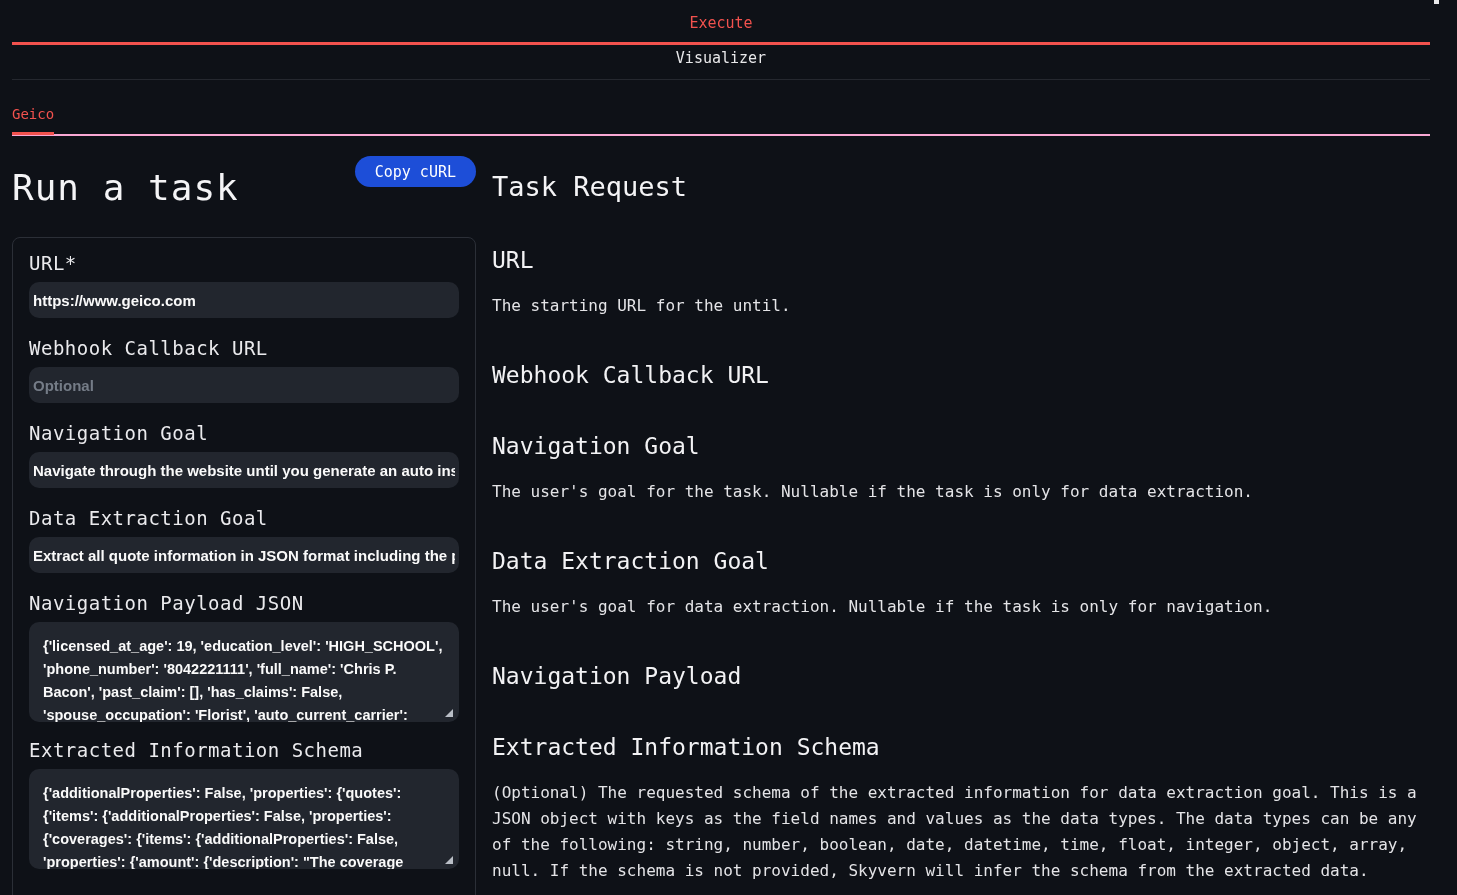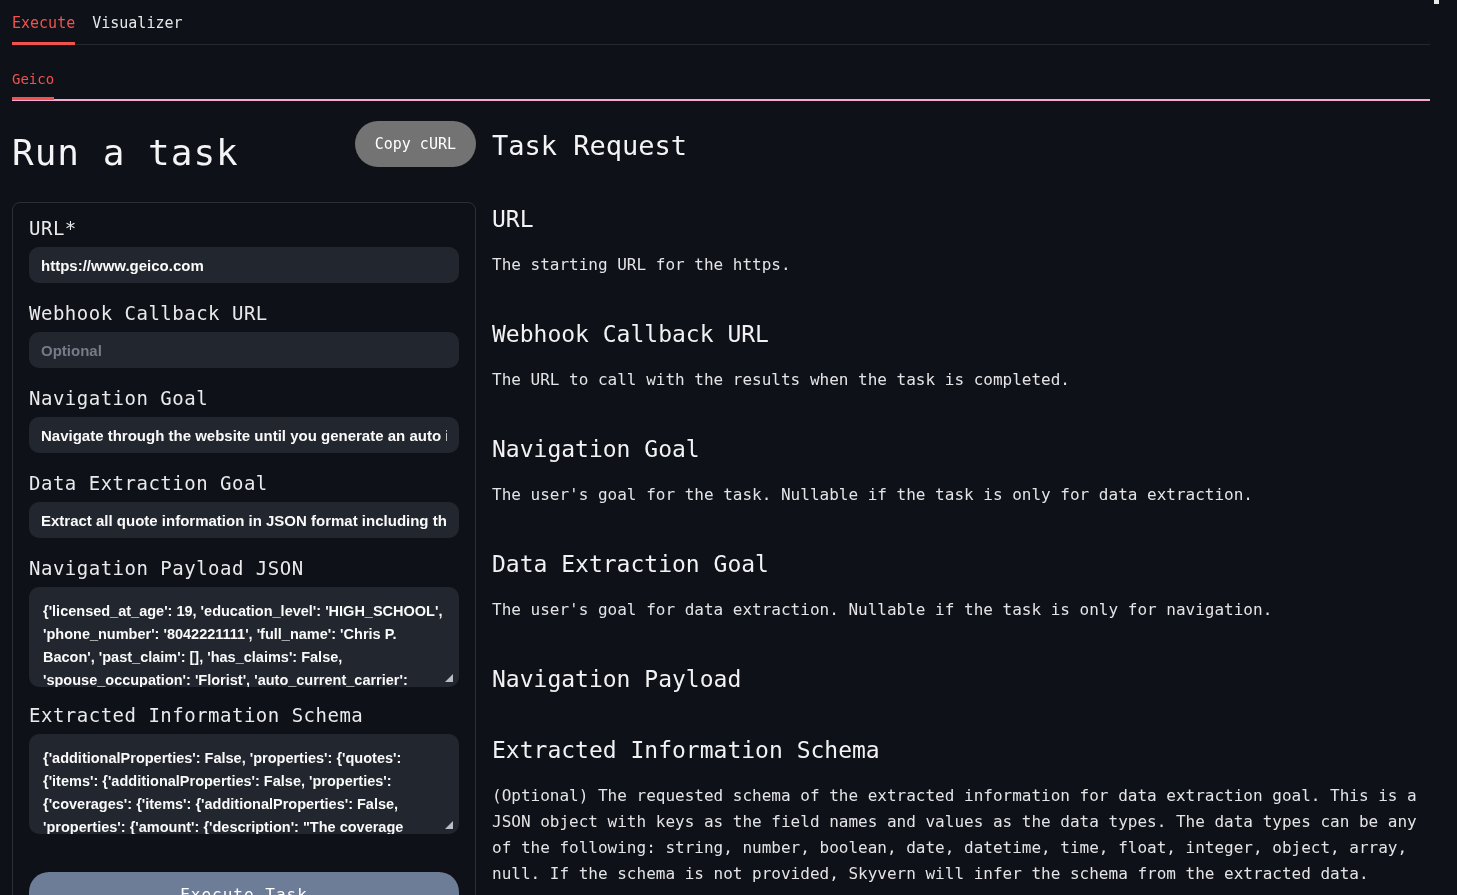--- a/index.html
+++ b/index.html
@@ -11,20 +11,21 @@
     overflow:hidden;
   }
   .screen { width:1457px; height:895px; overflow:hidden; position:relative; }
 
   
   .tabbar {
     margin:0 27px 0 12px;
     border-bottom:1px solid #25282f;
     display:flex; gap:17px;
     padding:14px 0 12px 0;
+    flex-direction:column;
   }
   .tab {
     font-size:15px; color:#e8e8ea; cursor:pointer; position:relative;
     background:none; border:none; font-family:inherit;
   }
   .tab.active { color:#f2524e; }
   .tab.active::after {
     content:""; position:absolute; left:0; right:0; bottom:-13px;
     height:3px; background:#f2524e;
   }
@@ -45,44 +46,44 @@
 
   
   .main { display:flex; padding:20px 27px 0 12px; align-items:flex-start; }
   .left-col { width:464px; flex:none; }
   .right-col { margin-left:16px; width:940px; flex:none; }
 
   
   .left-header { display:flex; justify-content:space-between; align-items:flex-start; }
   .page-title { font-size:36px; line-height:44px; margin-top:10px; color:#f4f4f6; font-weight:400; letter-spacing:1px; }
   .copy-curl {
-    background:#737373; color:#ffffff; border:none; cursor:pointer;
+    background:#1d4ed8; color:#ffffff; border:none; cursor:pointer;
     font-family:inherit; font-size:15px;
-    padding:0 20px; height:46px; border-radius:23px;
+    padding:0 20px; height:31px; border-radius:23px;
   }
 
   
   .card {
     margin-top:27px;
     border:1px solid #2b2f37;
     border-radius:8px;
     padding:18px 16px;
     height:780px;
   }
   .field-label {
     display:block;
     font-size:19px; line-height:15px; color:#eaeaed;
     margin-bottom:11px; letter-spacing:0.5px;
   }
   .text-input {
     display:block; width:100%; height:36px;
     background:#22262e; border:none; border-radius:10px;
     color:#fafafa; font-family:"Liberation Sans", sans-serif;
     font-weight:700; font-size:15px;
-    padding:0 12px; margin-bottom:23px;
+    padding:0 4px; margin-bottom:23px;
     outline:none; white-space:nowrap; overflow:hidden; text-overflow:clip;
   }
   .text-input::placeholder { color:#757c87; font-weight:700; }
   .textarea-wrap { position:relative; margin-bottom:21px; }
   .json-textarea {
     display:block; width:100%; height:100px;
     background:#22262e; border:none; border-radius:10px;
     color:#fafafa; font-family:"Liberation Sans", sans-serif;
     font-weight:700; font-size:14.5px; line-height:23px;
     padding:13px 14px 0 14px;
@@ -95,21 +96,21 @@
     border-color:transparent transparent #b9bec6 transparent;
     cursor:nwse-resize;
   }
   .execute-btn {
     margin-top:17px; width:100%; height:44px;
     background:#6e7d97; color:#ffffff; border:none; border-radius:20px;
     font-family:inherit; font-size:16px; letter-spacing:1px; cursor:pointer;
   }
 
   
-  .doc-title { font-size:27px; line-height:34px; color:#f4f4f6; font-weight:400; margin-top:8px; margin-bottom:26px; }
+  .doc-title { font-size:27px; line-height:34px; color:#f4f4f6; font-weight:400; margin-top:14px; margin-bottom:26px; }
   .doc-section { margin-bottom:24px; }
   .doc-heading { font-size:23px; line-height:30px; color:#f2f2f4; font-weight:400; margin-bottom:18px;margin-top:41px; }
   .doc-body { font-size:16px; line-height:26px; color:#e4e4e7; font-weight:400; }
 
   
   .scroll-sliver { position:absolute; top:0; right:18px; width:5px; height:4px; background:#e8e8ea; }
 </style>
 </head>
 <body>
 
@@ -164,26 +165,25 @@
         <button class="execute-btn">Execute Task</button>
 
       </form>
     </div>
 
     <div class="right-col">
       <h2 class="doc-title">Task Request</h2>
 
       <div class="doc-section">
         <h3 class="doc-heading">URL</h3>
-        <p class="doc-body">The starting URL for the https.</p>
+        <p class="doc-body">The starting URL for the until.</p>
       </div>
 
       <div class="doc-section">
         <h3 class="doc-heading">Webhook Callback URL</h3>
-        <p class="doc-body">The URL to call with the results when the task is completed.</p>
       </div>
 
       <div class="doc-section">
         <h3 class="doc-heading">Navigation Goal</h3>
         <p class="doc-body">The user's goal for the task. Nullable if the task is only for data extraction.</p>
       </div>
 
       <div class="doc-section">
         <h3 class="doc-heading">Data Extraction Goal</h3>
         <p class="doc-body">The user's goal for data extraction. Nullable if the task is only for navigation.</p>

